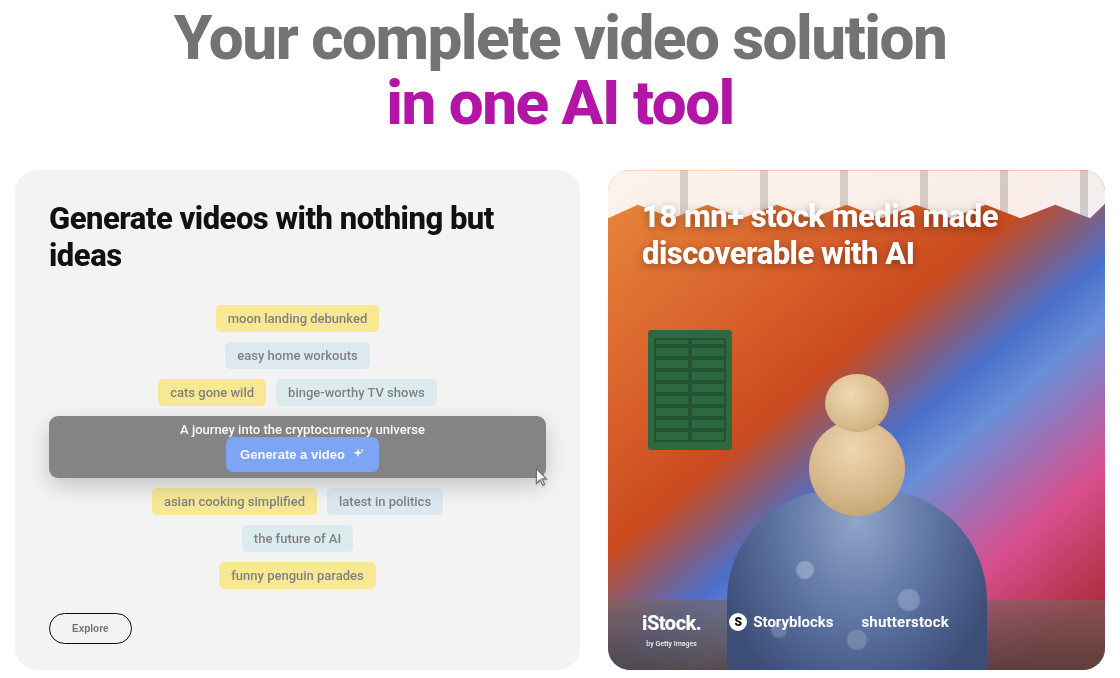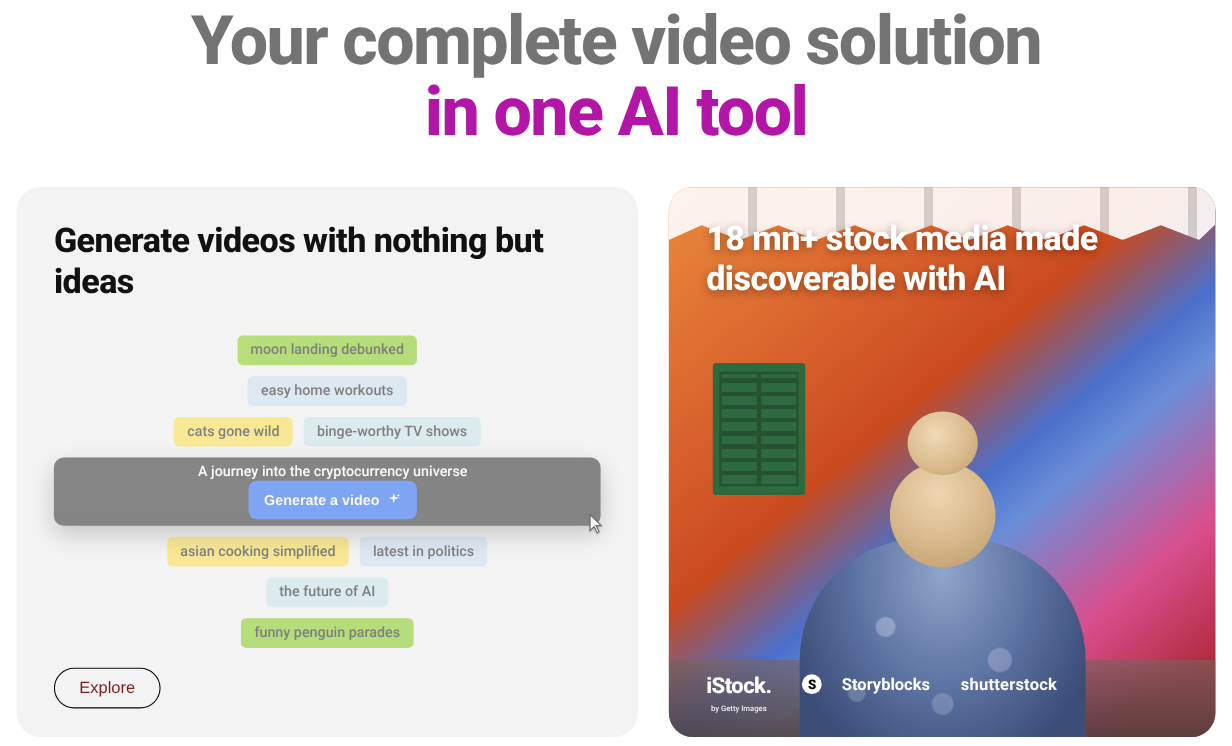--- a/index.html
+++ b/index.html
@@ -75,21 +75,21 @@
       flex-wrap: wrap;
     }
     .chip {
       padding: 6px 12px;
       border-radius: 5px;
       font-size: 13px;
       font-weight: 500;
       color: #222;
       white-space: nowrap;
     }
-    .chip-green { background: #84cc16; }
+    .chip-green { background: #fde047; }
     .chip-blue  { background: #cbe1f0; }
     .chip-pink  { background: #fde047; }
     .chip-cyan  { background: #c9e6ea; }
 
     .prompt-bar-wrap {
       position: relative;
       width: 100%;
     }
     .prompt-bar {
       background: #2a2a2a;
@@ -129,23 +129,23 @@
       bottom: -14px;
       font-size: 18px;
       pointer-events: none;
       filter: drop-shadow(0 1px 1px rgba(0,0,0,0.4));
     }
     .explore-btn {
       align-self: flex-start;
       margin-top: auto;
       border: 1.5px solid #0a0a0a;
       background: transparent;
-      color: #7f1d1d;
-      font-weight: 400;
-      font-size: 15px;
+      color: #737373;
+      font-weight: 700;
+      font-size: 10px;
       padding: 9px 22px;
       border-radius: 999px;
       cursor: pointer;
     }
 
     .card-right {
       background: linear-gradient(140deg, #e98a3d 0%, #d85f2b 28%, #c94a1f 42%, #4b6fca 55%, #6a8ed8 62%, #d94f8e 78%, #b02d3f 92%);
       color: #fff;
       position: relative;
     }
@@ -273,21 +273,21 @@
       opacity: 0.9;
       margin-top: 2px;
     }
     .logo-storyblocks .circle {
       width: 18px; height: 18px; border-radius: 50%;
       background: #fff; color: #000;
       display: flex; align-items: center; justify-content: center;
       font-size: 12px; font-weight: 900;
     }
     .logo-storyblocks .text {
-      font-size: 15px; font-weight: 700; margin-left: 12px;
+      font-size: 15px; font-weight: 700;
     }
     .logo-shutterstock {
       font-size: 15px; font-weight: 700; letter-spacing: 0.2px;
     }
   </style>
 </head>
 <body>
 
 <div class="hero-heading">
   <div class="line1">Your complete video solution</div>

